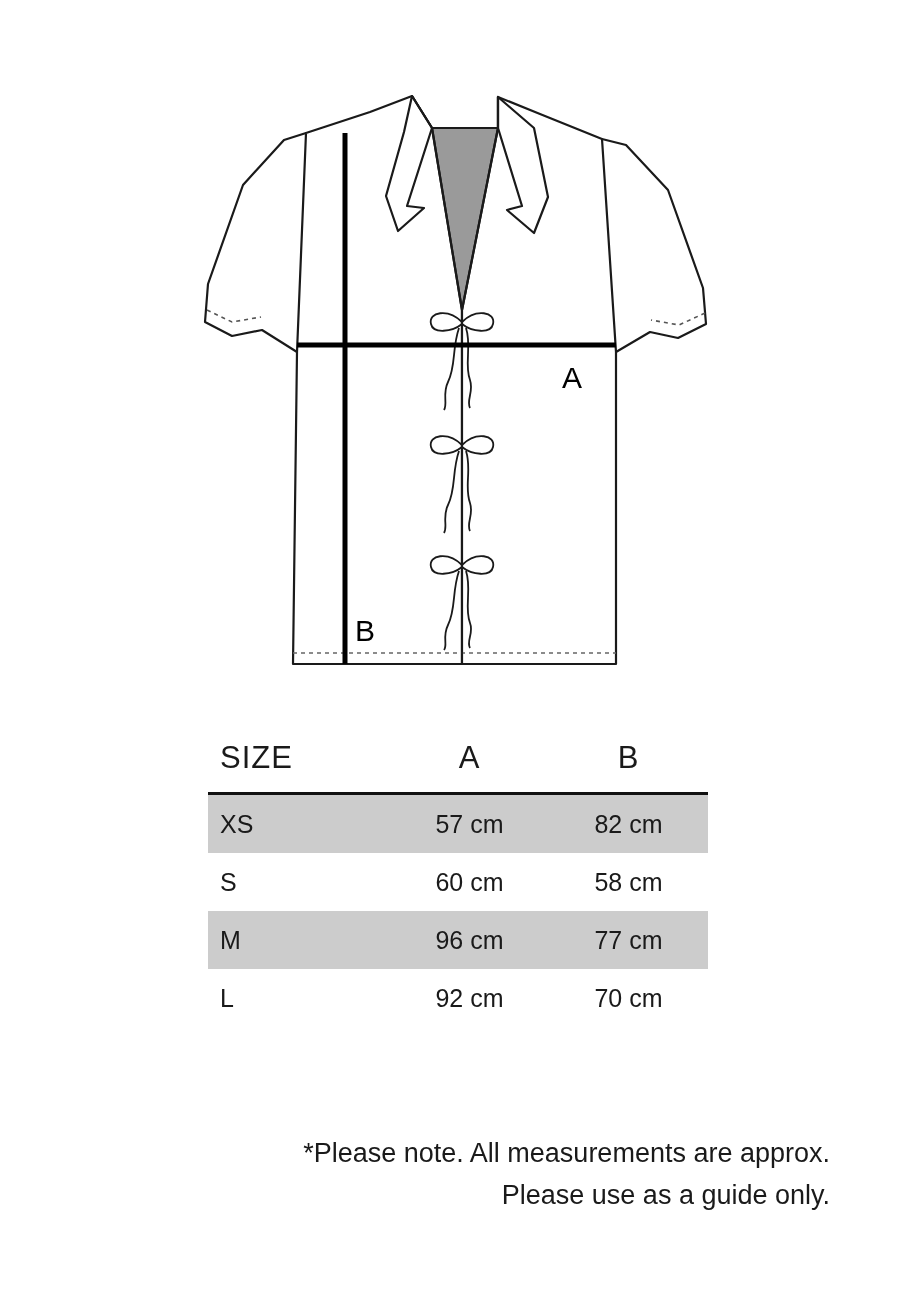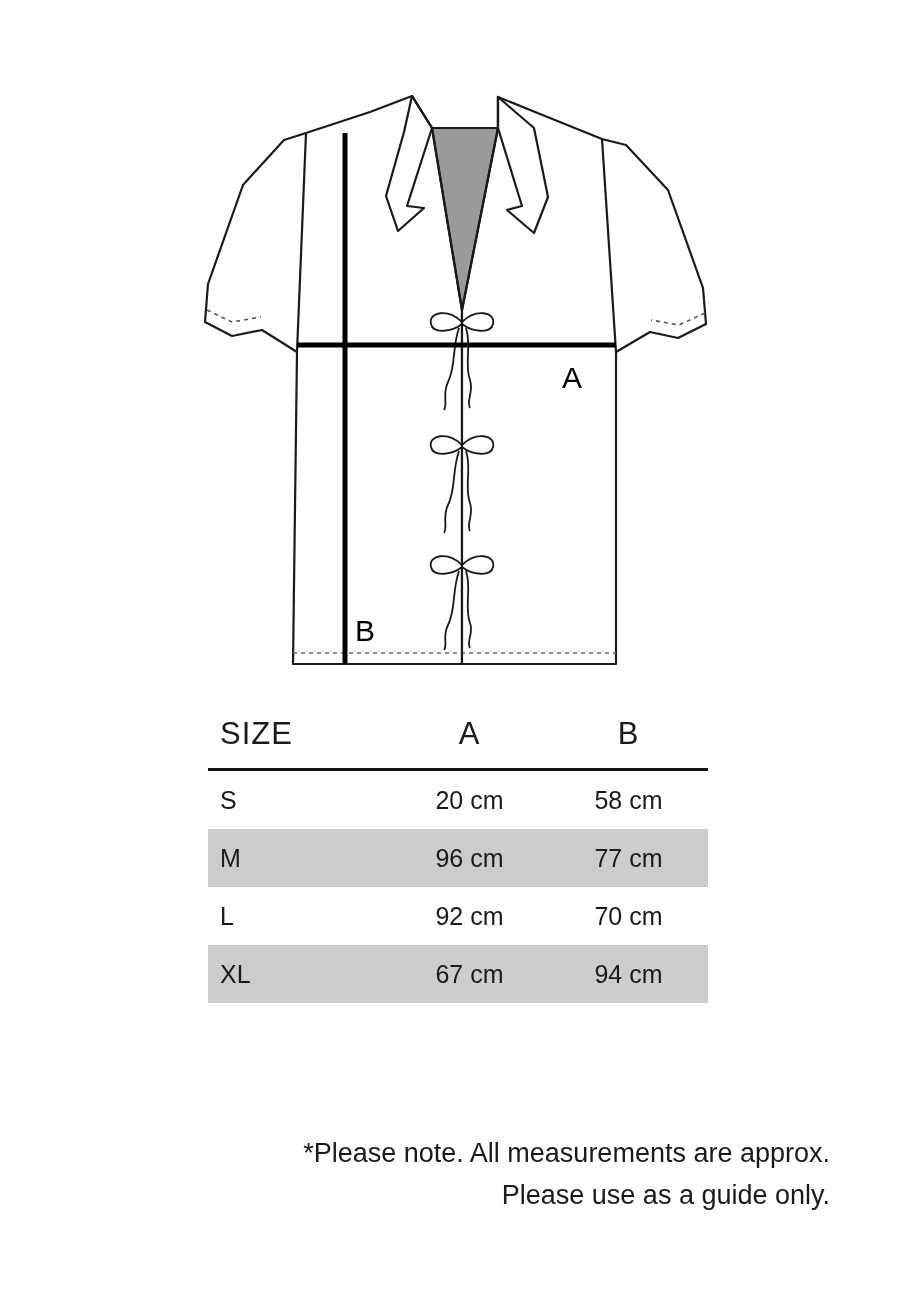--- a/index.html
+++ b/index.html
@@ -38,20 +38,21 @@
   #size-table {
     position: absolute;
     left: 208px;
     top: 716px;
     width: 500px;
   }
   table.sizes {
     border-collapse: collapse;
     width: 500px;
     table-layout: fixed;
+    margin-top: 24px;
   }
   table.sizes th {
     font-weight: normal;
     font-size: 31px;
     letter-spacing: 1px;
     color: #1a1a1a;
     padding: 0 0 16px 0;
     text-align: center;
     background: #ffffff;
   }
@@ -164,38 +165,38 @@
         <col class="c3">
     </colgroup>
     <thead>
       <tr>
         <th class="col-size">SIZE</th>
         <th>A</th>
         <th>B</th>
       </tr>
     </thead>
     <tbody>
+      <tr class="shaded">
+        <td class="col-size">XS</td>
+        <td>57 cm</td>
+        <td>82 cm</td>
+      </tr>
       <tr class="plain">
         <td class="col-size">S</td>
-        <td>20 cm</td>
+        <td>60 cm</td>
         <td>58 cm</td>
       </tr>
       <tr class="shaded">
         <td class="col-size">M</td>
         <td>96 cm</td>
         <td>77 cm</td>
       </tr>
       <tr class="plain">
         <td class="col-size">L</td>
         <td>92 cm</td>
         <td>70 cm</td>
       </tr>
-      <tr class="shaded">
-        <td class="col-size">XL</td>
-        <td>67 cm</td>
-        <td>94 cm</td>
-      </tr>
     </tbody>
   </table>
 </div>
 
 <div id="footnote">*Please note. All measurements are approx.
  Please use as a guide only.</div>
 
 </body></html>

